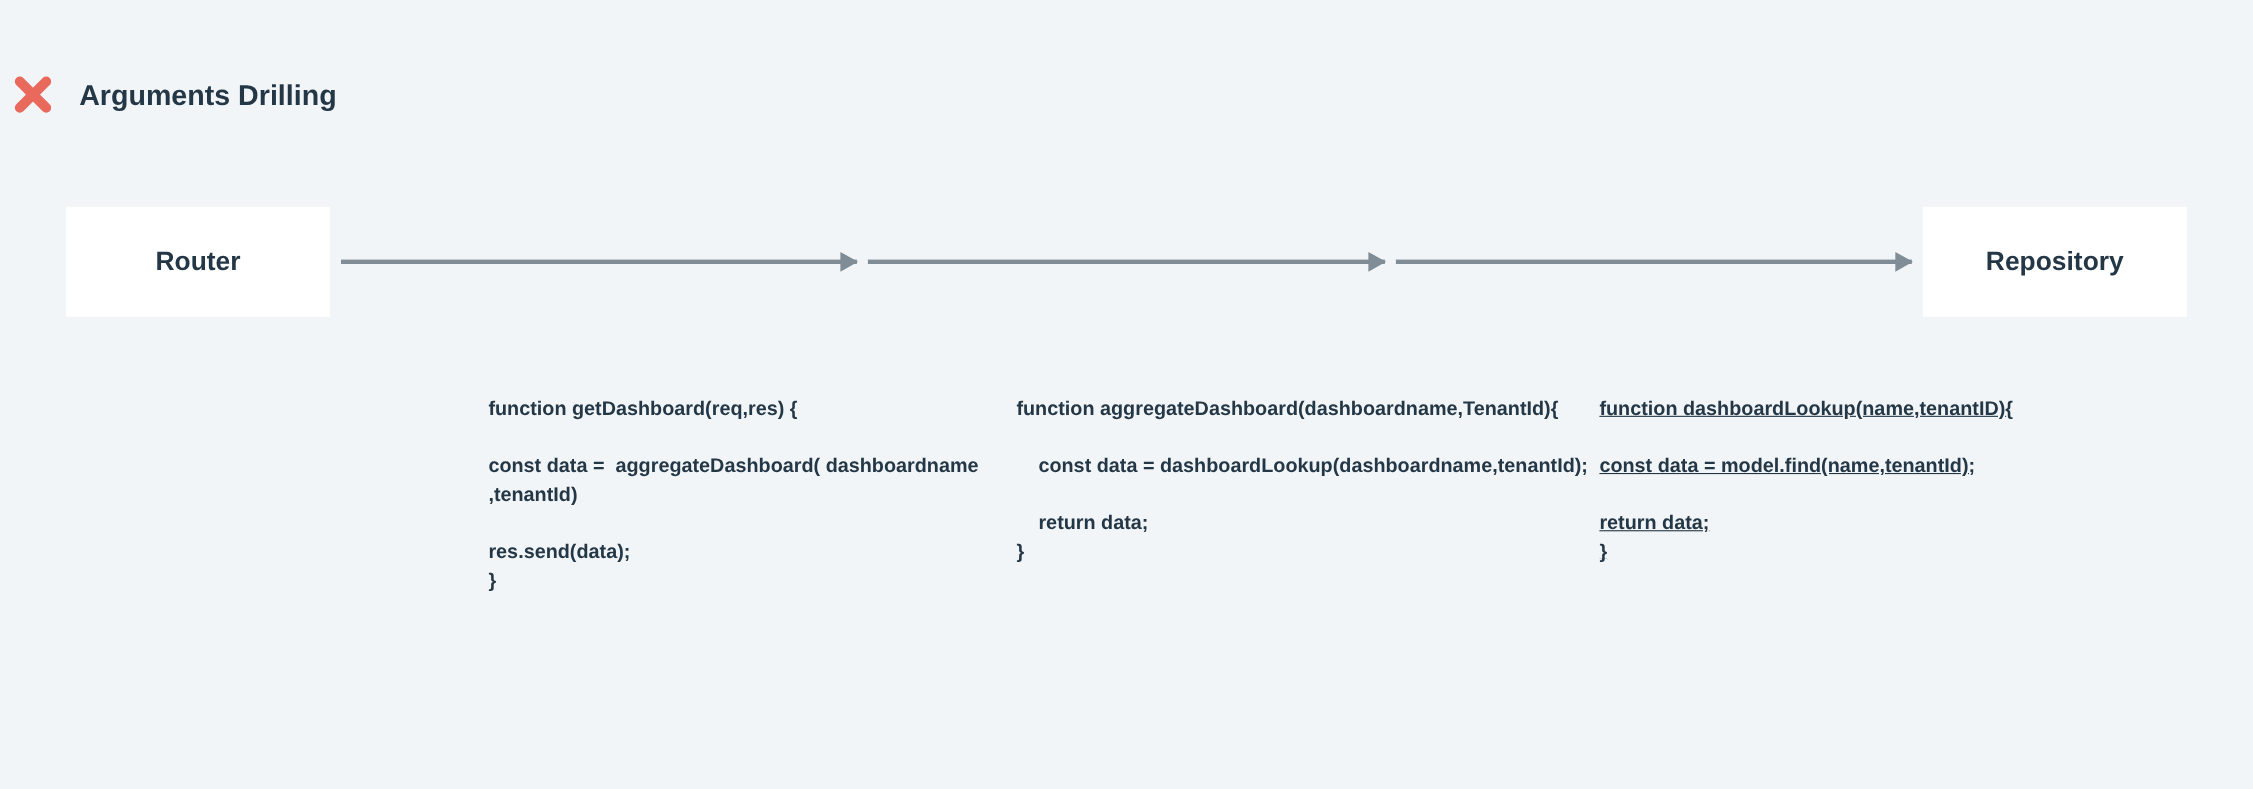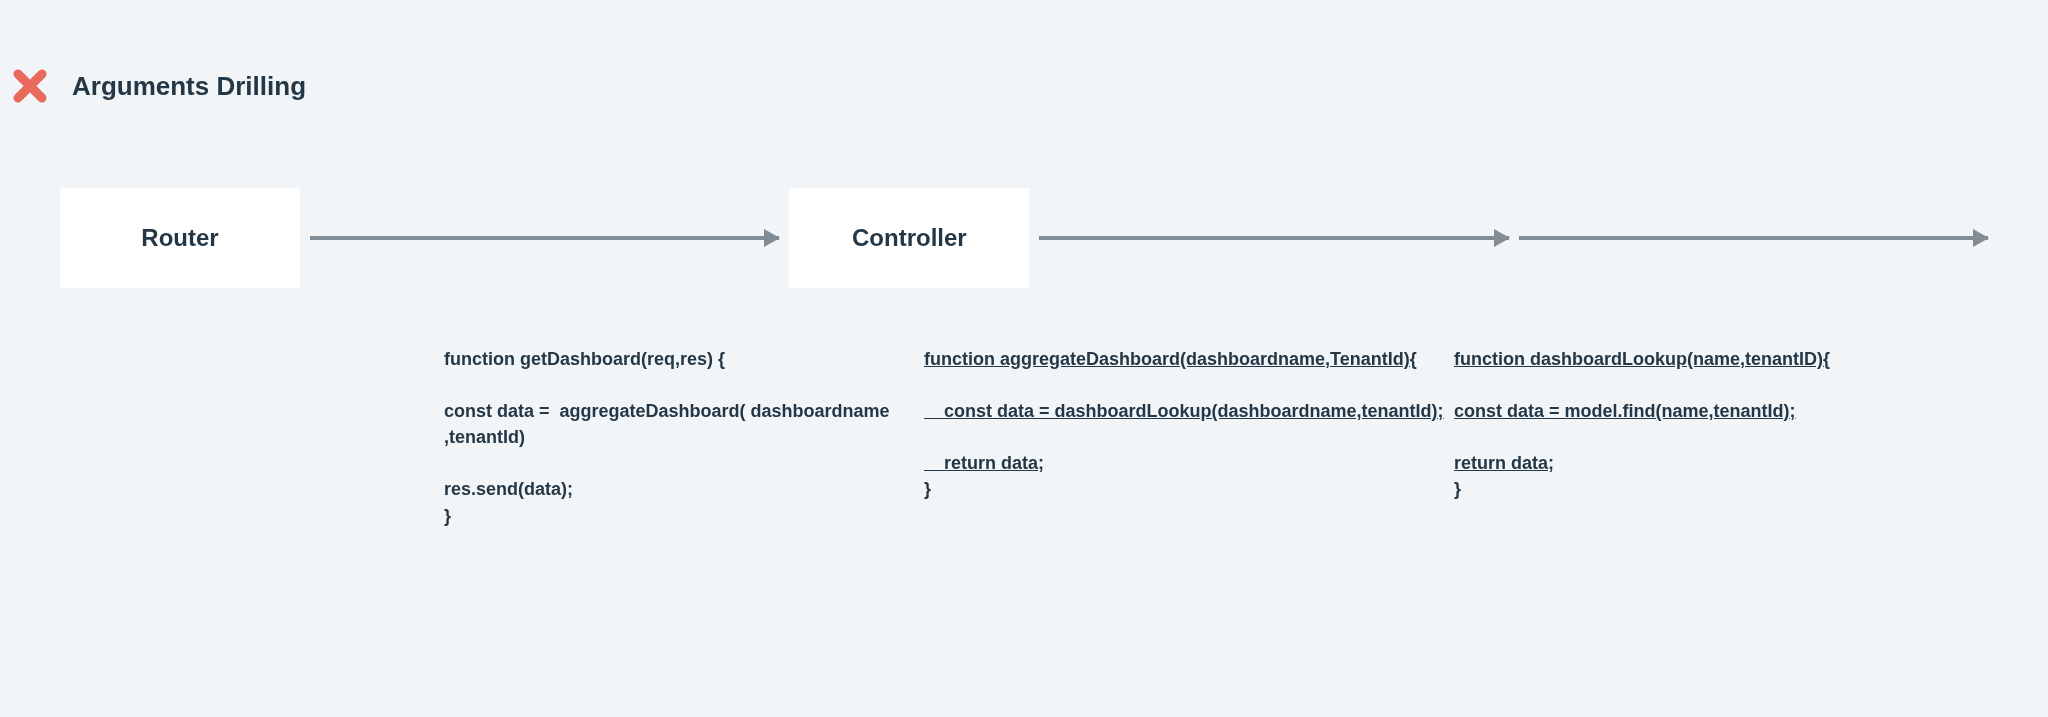--- a/index.html
+++ b/index.html
@@ -71,36 +71,36 @@
     position: absolute;
     right: -1px;
     width: 0;
     height: 0;
     border-top: 9px solid transparent;
     border-bottom: 9px solid transparent;
     border-left: 16px solid #808d96;
   }
   .code-blocks {
     position: absolute;
-    top: 340px;
+    top: 352px;
     left: 60px;
     right: 60px;
     display: flex;
   }
   .code-col {
     font-size: 18px;
     font-weight: 700;
     color: #243746;
     white-space: pre-wrap;
     line-height: 1.45;
     padding: 6px 10px 6px 0;
   }
   .col-spacer-router { width: 384px; flex-shrink:0; }
   .col-controller { width: 480px; flex-shrink:0; }
-  .col-service    { width: 530px; flex-shrink:0;text-decoration:underline; }
+  .col-service    { width: 530px; flex-shrink:0; }
   .col-repo       { width: 500px; flex-shrink:0;text-decoration:underline; }
 </style>
 </head>
 <body>
 
 <div class="title-row">
   <span class="x-icon">
     <svg viewBox="0 0 24 24" width="36" height="36">
       <path d="M4 4 L20 20 M20 4 L4 20" stroke="#e9695c" stroke-width="6" stroke-linecap="round"></path>
     </svg>
@@ -109,30 +109,30 @@
 </div>
 
 <div class="lane">
   <div class="box">
     <span>Router</span>
   </div>
   <div class="arrow">
     <div class="arrow-line"></div>
     <div class="arrow-head"></div>
   </div>
-  <div class="box">
-    <span>Controller</span>
-  </div>
   <div class="arrow">
     <div class="arrow-line"></div>
     <div class="arrow-head"></div>
   </div>
   <div class="arrow">
     <div class="arrow-line"></div>
     <div class="arrow-head"></div>
+  </div>
+  <div class="box">
+    <span>Repository</span>
   </div>
 </div>
 
 <div class="code-blocks">
   <div class="col-spacer-router"></div>
   <div class="code-col col-controller">function getDashboard(req,res) {
 
 const data =  aggregateDashboard( dashboardname ,tenantId)
 
 res.send(data);

